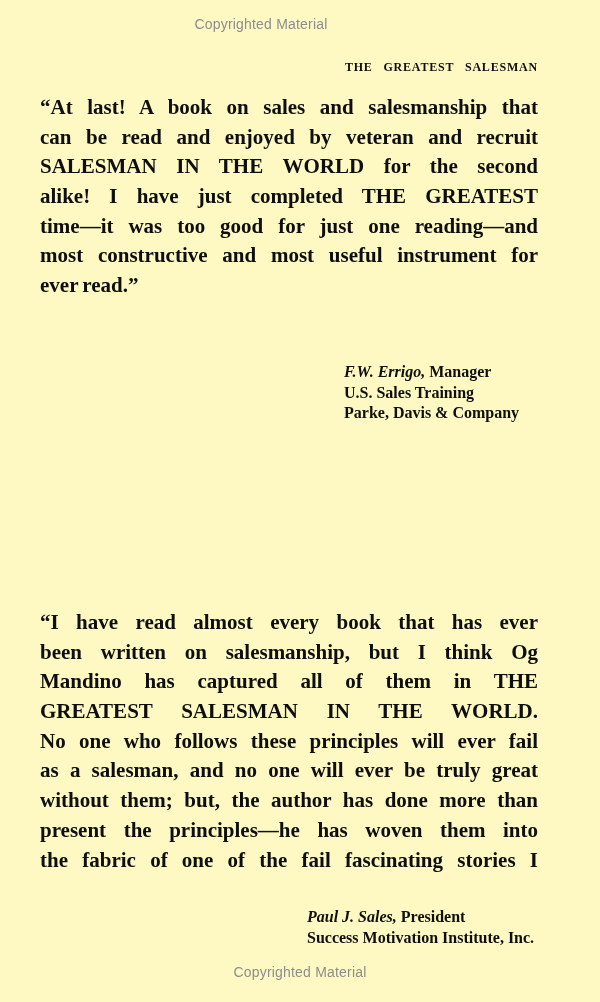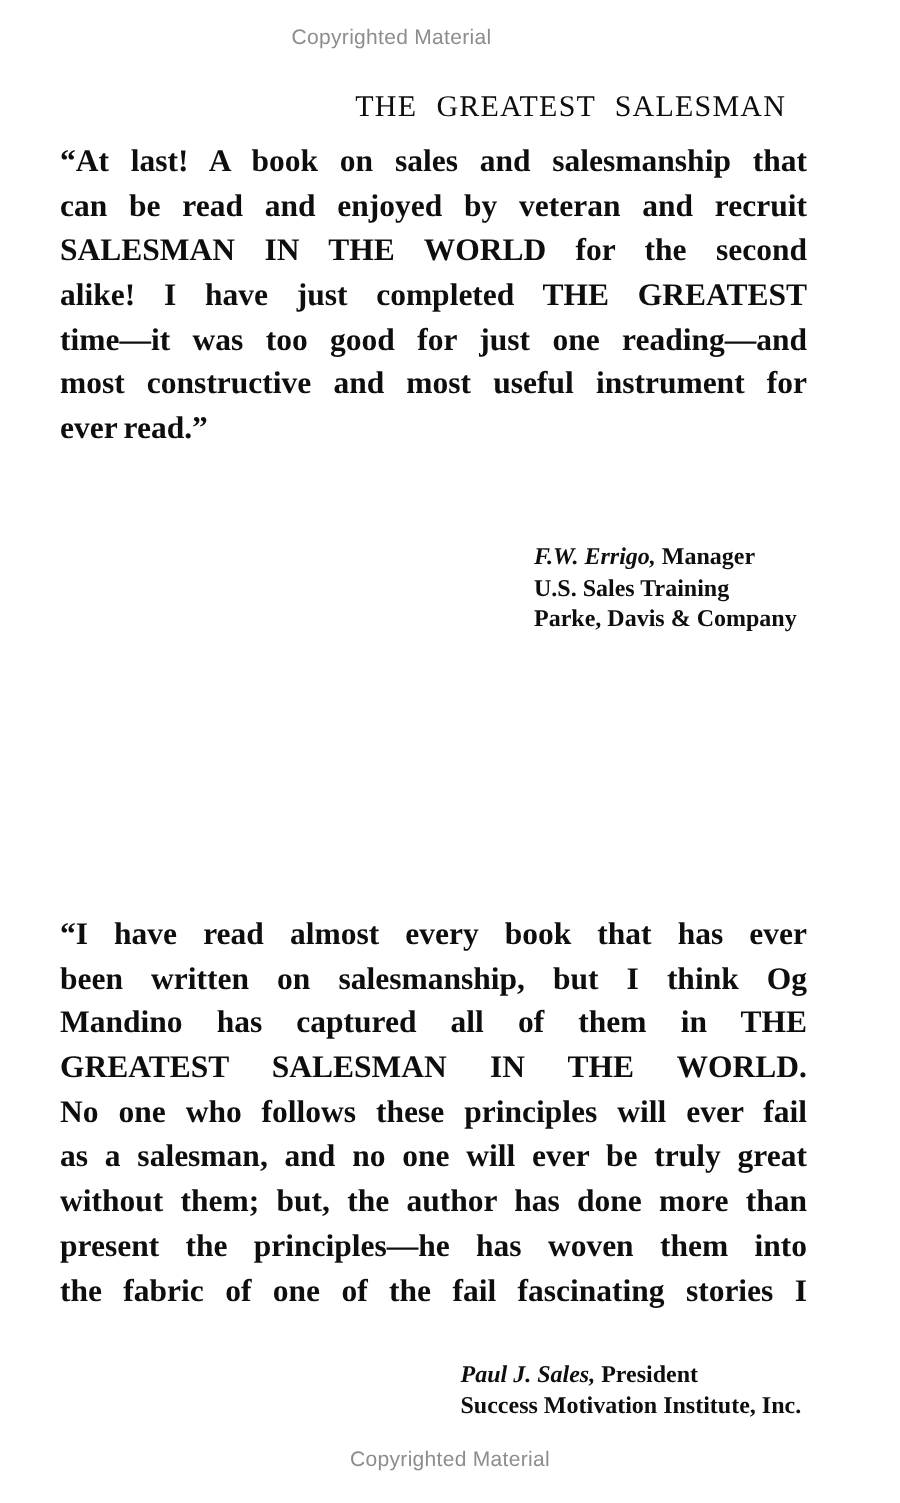--- a/index.html
+++ b/index.html
@@ -1,40 +1,40 @@
 <!DOCTYPE html>
 <html><head>
 <meta charset="utf-8">
 <style>
   html, body { margin: 0; padding: 0; background: #e8e8e8; }
   .page {
     position: relative;
     width: 600px;
     height: 1002px;
     margin: 0 auto;
-    background: #ffffff;
+    background: #fef9c3;
     color: #0e0e0e;
     font-family: "Liberation Serif", "DejaVu Serif", serif;
     overflow: hidden;
   }
   .copyright {
     position: absolute;
     font-family: "Liberation Sans", "DejaVu Sans", sans-serif;
     font-size: 14px;
     color: #8d8d8d;
     letter-spacing: 0.2px;
   }
   .copyright.top { top: 16px; left: 0; width: 522px; text-align: center; }
   .copyright.bottom { top: 964px; left: 0; width: 600px; text-align: center; }
   .running-head {
     position: absolute;
     top: 60px;
-    right: 76px;
-    font-weight: normal;
-    font-size: 20px;
+    right: 62px;
+    font-weight: bold;
+    font-size: 12px;
     letter-spacing: 0.8px;
     word-spacing: 7px;
     white-space: nowrap;
   }
   .quote {
     position: absolute;
     left: 40px;
     width: 498px;
     font-size: 21px;
     font-weight: bold;
@@ -51,21 +51,21 @@
   }
   .jl.lastline { text-align-last: left; word-spacing: -1px; }
   em { font-style: italic; }
   .attr {
     position: absolute;
     font-size: 16px;
     font-weight: bold;
     line-height: 20.6px;
     white-space: nowrap;
   }
-  .attr.a1 { top: 362px; left: 356px; }
+  .attr.a1 { top: 362px; left: 344px; }
   .attr.a2 { top: 907px; left: 307px; }
 </style>
 </head>
 <body>
 
 <div class="page">
 
   <div class="copyright top">Copyrighted Material</div>
 
   <div class="running-head">THE GREATEST SALESMAN</div>

